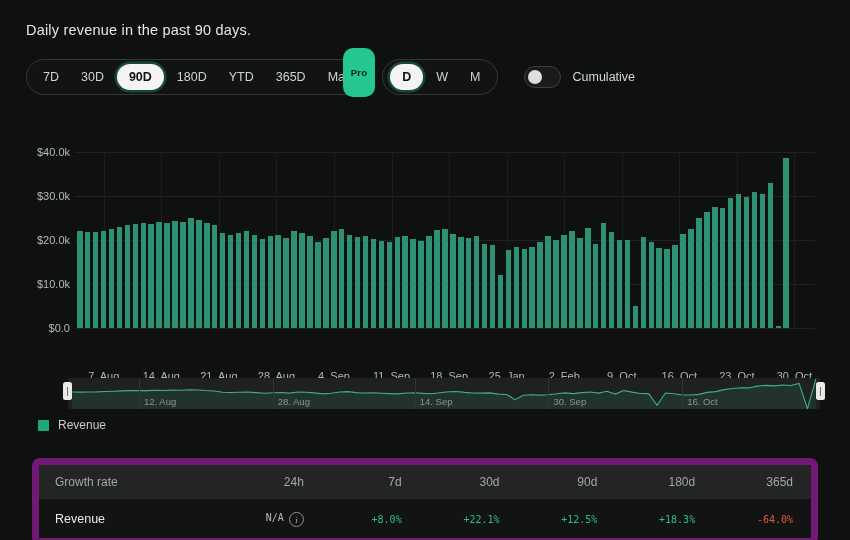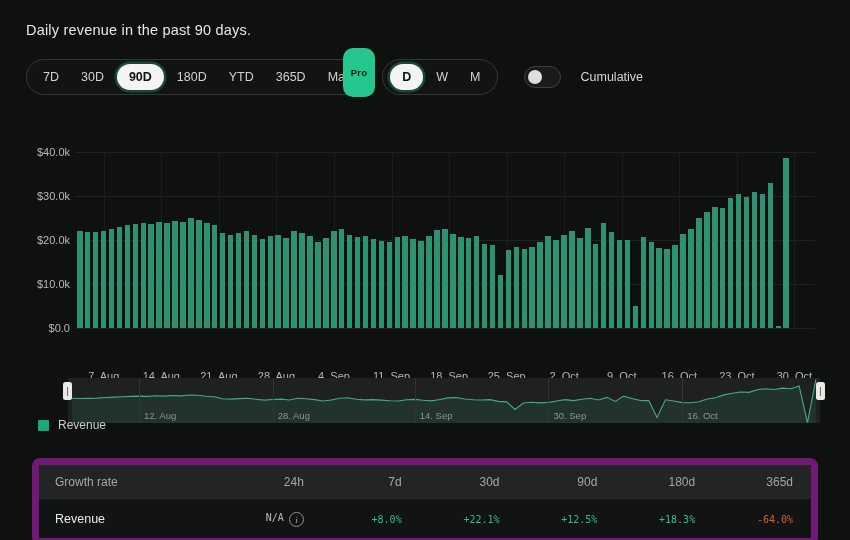--- a/index.html
+++ b/index.html
@@ -9,38 +9,38 @@
   .title{position:absolute;left:26px;top:22px;font-size:14.5px;color:#e4e7e5;letter-spacing:.2px;}
   .controls{position:absolute;left:26px;top:59px;display:flex;align-items:center;gap:14px;}
   .pill-group{display:flex;align-items:center;border:1px solid #343735;border-radius:20px;
               height:34px;padding:0 5px;position:relative;background:#121413;}
   .pill-btn{padding:0 11px;font-size:12.5px;color:#ced2d0;height:100%;display:flex;align-items:center;
             cursor:pointer;border-radius:16px;white-space:nowrap;}
   .pill-btn.selected{background:#f4f4f2;color:#101210;height:26px;margin:0 2px;padding:0 12px;
             font-weight:bold;box-shadow:0 0 0 2.5px rgba(38,199,143,.30);}
   .pro-badge{position:absolute;top:-12px;right:-8px;background:#26c78f;color:#0a231a;
              font-size:9.5px;font-weight:bold;padding:19px 8px;border-radius:10px;letter-spacing:.2px;}
-  .cumulative{display:flex;align-items:center;gap:20px;margin-left:12px;}
+  .cumulative{display:flex;align-items:center;gap:12px;margin-left:12px;}
   .switch{width:35px;height:20px;border:1px solid #3c3f3d;border-radius:11px;background:#1a1c1b;
           position:relative;cursor:pointer;}
   .switch .knob{position:absolute;left:3px;top:2.5px;width:14px;height:14px;border-radius:50%;background:#dededd;}
   .cumulative-label{font-size:12.5px;color:#d2d6d4;}
   
   .ylabel{position:absolute;right:780px;width:60px;text-align:right;font-size:11px;color:#b7bbb9;}
   .plot{position:absolute;left:75px;top:152px;width:740px;height:176px;}
   .hgrid{position:absolute;left:0;width:100%;height:1px;background:#1f2221;}
   .vgrid{position:absolute;top:0;width:1px;height:100%;background:#1a1d1c;}
   .bars{position:absolute;left:2px;right:26px;top:0;bottom:0;display:flex;align-items:flex-end;gap:2.4px;}
   .bar{flex:1 1 0;min-width:0;}
   .watermark{position:absolute;left:50%;top:58px;transform:translateX(-50%);
              font-size:35px;font-weight:bold;color:rgba(255,255,255,.085);letter-spacing:1px;white-space:nowrap;}
   .xlabels{position:absolute;left:75px;top:338px;width:740px;height:16px;}
   .xlabel{position:absolute;transform:translateX(-50%);font-size:11px;color:#b2b6b4;white-space:nowrap;margin-top:32px;}
   
-  .nav{position:absolute;left:68px;top:378px;width:752px;height:45px;background:#1e211f;border-radius:1px;}
+  .nav{position:absolute;left:68px;top:378px;width:752px;height:31px;background:#1e211f;border-radius:1px;}
   .nav svg{position:absolute;inset:0;width:100%;height:100%;}
   .nav-vgrid{position:absolute;top:0;width:1px;height:100%;background:#313432;}
   .nav-label{position:absolute;bottom:2px;font-size:9.5px;color:#90948f;white-space:nowrap;}
   .nav-handle{position:absolute;top:4px;width:9px;height:18px;background:#eceae6;border-radius:2.5px;
               display:flex;align-items:center;justify-content:center;cursor:ew-resize;z-index:2;}
   .nav-handle i{display:block;width:1.5px;height:9px;background:#6b6b68;}
   
   .legend{position:absolute;left:38px;top:418px;display:flex;align-items:center;gap:9px;}
   .legend-swatch{width:11px;height:11px;border-radius:1px;}
   .legend-label{font-size:12px;color:#c9cdcb;}
@@ -214,22 +214,22 @@
   </div>
 
   <div class="xlabels" id="xlabels">
       <div class="xlabel" style="left: 3.88889%;">7. Aug</div>
       <div class="xlabel" style="left: 11.6667%;">14. Aug</div>
       <div class="xlabel" style="left: 19.4444%;">21. Aug</div>
       <div class="xlabel" style="left: 27.2222%;">28. Aug</div>
       <div class="xlabel" style="left: 35%;">4. Sep</div>
       <div class="xlabel" style="left: 42.7778%;">11. Sep</div>
       <div class="xlabel" style="left: 50.5556%;">18. Sep</div>
-      <div class="xlabel" style="left: 58.3333%;">25. Sep</div>
-      <div class="xlabel" style="left: 66.1111%;">2. Oct</div>
+      <div class="xlabel" style="left: 58.3333%;">25. Jan</div>
+      <div class="xlabel" style="left: 66.1111%;">2. Feb</div>
       <div class="xlabel" style="left: 73.8889%;">9. Oct</div>
       <div class="xlabel" style="left: 81.6667%;">16. Oct</div>
       <div class="xlabel" style="left: 89.4444%;">23. Oct</div>
       <div class="xlabel" style="left: 97.2222%;">30. Oct</div>
     </div>
 
   <div class="nav" id="navigator">
     <svg id="navsvg" preserveAspectRatio="none" viewBox="0 0 90 40">
         <path d="M0.5,18 L0.5,18 L1.5,18.2 L2.5,18.1 L3.5,17.9 L4.5,17.4 L5.5,17 L6.5,16.6 L7.5,16.3 L8.5,16.1 L9.5,16.3 L10.5,15.8 L11.5,16.1 L12.5,15.600000000000001 L13.5,15.899999999999999 L14.5,15.100000000000001 L15.5,15.399999999999999 L16.5,16.2 L17.5,16.7 L18.5,18.4 L19.5,18.8 L20.5,18.3 L21.5,18 L22.5,18.9 L23.5,19.7 L24.5,19.1 L25.5,18.8 L26.5,19.5 L27.5,18 L28.5,18.4 L29.5,19.2 L30.5,20.5 L31.5,19.6 L32.5,18 L33.5,17.6 L34.5,18.9 L35.5,19.4 L36.5,19.2 L37.5,19.7 L38.5,20.2 L39.5,20.5 L40.5,19.4 L41.5,19 L42.5,19.8 L43.5,20.3 L44.5,19.1 L45.5,17.7 L46.5,17.4 L47.5,18.6 L48.5,19.4 L49.5,19.5 L50.5,19.2 L51.5,20.8 L52.5,21.2 L53.5,28 L54.5,22.2 L55.5,21.6 L56.5,22.1 L57.5,21.7 L58.5,20.4 L59.5,19.2 L60.5,20.1 L61.5,18.9 L62.5,18 L63.5,19.5 L64.5,17.2 L65.5,20.8 L66.5,16.1 L67.5,18.2 L68.5,20 L69.5,20.1 L70.5,35.1 L71.5,19.4 L72.5,20.4 L73.5,21.9 L74.5,22 L75.5,21.1 L76.5,18.6 L77.5,17.6 L78.5,15 L79.5,13.600000000000001 L80.5,12.5 L81.5,12.8 L82.5,10.5 L83.5,9.5 L84.5,10.2 L85.5,9 L86.5,9.600000000000001 L87.5,7 L88.5,39.6 L89.5,1.3999999999999986 L89.5,40 L0.5,40 Z" fill="rgba(63,174,132,0.13)"></path>
         <path d="M0.5,18 L1.5,18.2 L2.5,18.1 L3.5,17.9 L4.5,17.4 L5.5,17 L6.5,16.6 L7.5,16.3 L8.5,16.1 L9.5,16.3 L10.5,15.8 L11.5,16.1 L12.5,15.600000000000001 L13.5,15.899999999999999 L14.5,15.100000000000001 L15.5,15.399999999999999 L16.5,16.2 L17.5,16.7 L18.5,18.4 L19.5,18.8 L20.5,18.3 L21.5,18 L22.5,18.9 L23.5,19.7 L24.5,19.1 L25.5,18.8 L26.5,19.5 L27.5,18 L28.5,18.4 L29.5,19.2 L30.5,20.5 L31.5,19.6 L32.5,18 L33.5,17.6 L34.5,18.9 L35.5,19.4 L36.5,19.2 L37.5,19.7 L38.5,20.2 L39.5,20.5 L40.5,19.4 L41.5,19 L42.5,19.8 L43.5,20.3 L44.5,19.1 L45.5,17.7 L46.5,17.4 L47.5,18.6 L48.5,19.4 L49.5,19.5 L50.5,19.2 L51.5,20.8 L52.5,21.2 L53.5,28 L54.5,22.2 L55.5,21.6 L56.5,22.1 L57.5,21.7 L58.5,20.4 L59.5,19.2 L60.5,20.1 L61.5,18.9 L62.5,18 L63.5,19.5 L64.5,17.2 L65.5,20.8 L66.5,16.1 L67.5,18.2 L68.5,20 L69.5,20.1 L70.5,35.1 L71.5,19.4 L72.5,20.4 L73.5,21.9 L74.5,22 L75.5,21.1 L76.5,18.6 L77.5,17.6 L78.5,15 L79.5,13.600000000000001 L80.5,12.5 L81.5,12.8 L82.5,10.5 L83.5,9.5 L84.5,10.2 L85.5,9 L86.5,9.600000000000001 L87.5,7 L88.5,39.6 L89.5,1.3999999999999986" fill="none" stroke="#3fae84" stroke-width="1.1" vector-effect="non-scaling-stroke"></path>

